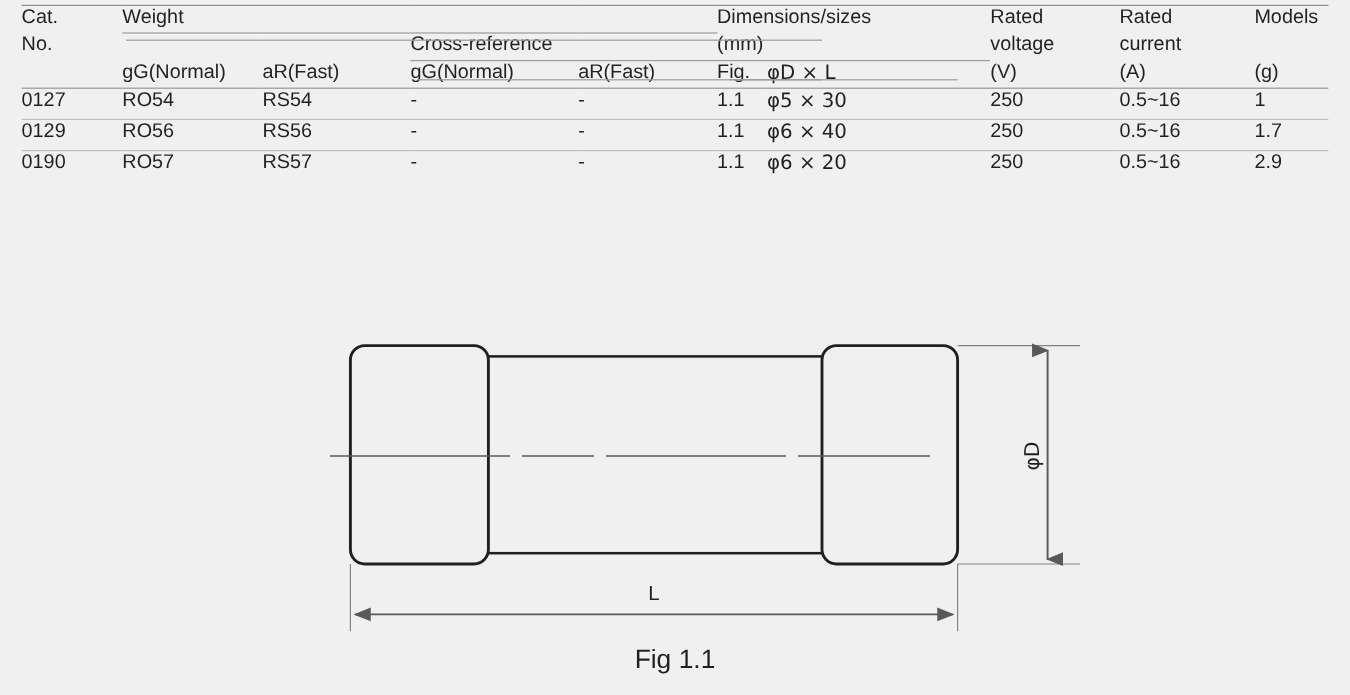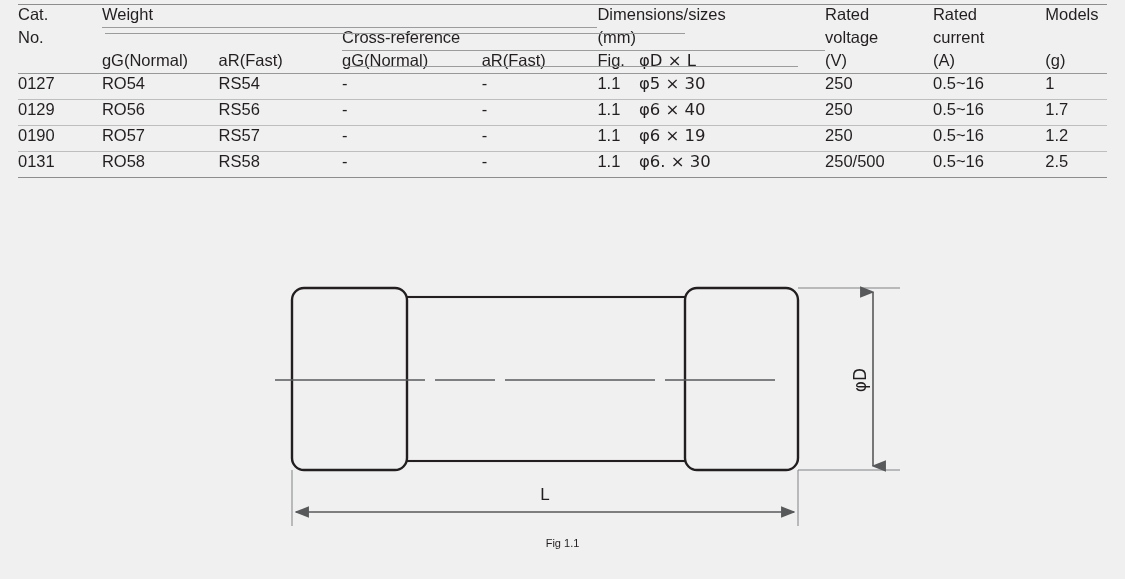--- a/index.html
+++ b/index.html
@@ -89,21 +89,21 @@
     top: 258px;
     width: 1125px;
     height: 321px;
   }
   #fig-caption {
     position: absolute;
     left: 0;
     top: 537px;
     width: 1125px;
     text-align: center;
-    font-size: 11px;
+    font-size: 22px;
     color: #231f20;
   }
 </style>
 </head>
 <body>
 
 <div id="spec-table-wrap">
 
   <table class="spec">
     <thead>
@@ -168,36 +168,24 @@
           <td class="bcell c-curr">0.5~16</td>
           <td class="bcell c-wt">1.7</td>
         </tr>
         <tr>
           <td class="bcell c-cat">0190</td>
           <td class="bcell c-gg">RO57</td>
           <td class="bcell c-ar">RS57</td>
           <td class="bcell c-xgg dash">-</td>
           <td class="bcell c-xar dash">-</td>
           <td class="bcell c-fig">1.1</td>
-          <td class="bcell c-dim phi">φ6 × 19</td>
+          <td class="bcell c-dim phi">φ6 × 20</td>
           <td class="bcell c-volt">250</td>
           <td class="bcell c-curr">0.5~16</td>
-          <td class="bcell c-wt">1.2</td>
-        </tr>
-        <tr class=" last-body">
-          <td class="bcell c-cat">0131</td>
-          <td class="bcell c-gg">RO58</td>
-          <td class="bcell c-ar">RS58</td>
-          <td class="bcell c-xgg dash">-</td>
-          <td class="bcell c-xar dash">-</td>
-          <td class="bcell c-fig">1.1</td>
-          <td class="bcell c-dim phi">φ6. × 30</td>
-          <td class="bcell c-volt">250/500</td>
-          <td class="bcell c-curr">0.5~16</td>
-          <td class="bcell c-wt">2.5</td>
+          <td class="bcell c-wt">2.9</td>
         </tr>
       </tbody>
   </table>
 
   <div class="hrule" style="left:87px; top:29px; width:580px;"></div>
   <div class="hrule" style="left:330px; top:62px; width:337px;"></div>
   <div class="hrule" style="left:590px; top:62px; width:190px;"></div>
 </div>
 
 <svg id="diagram" viewBox="0 0 1125 321">

